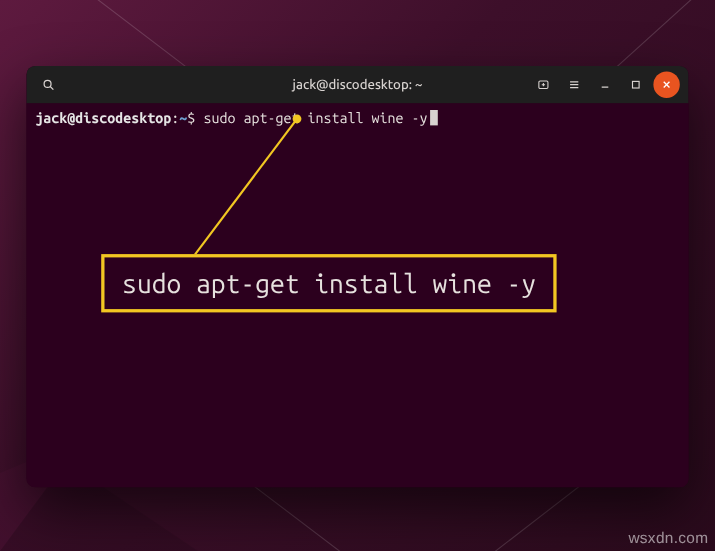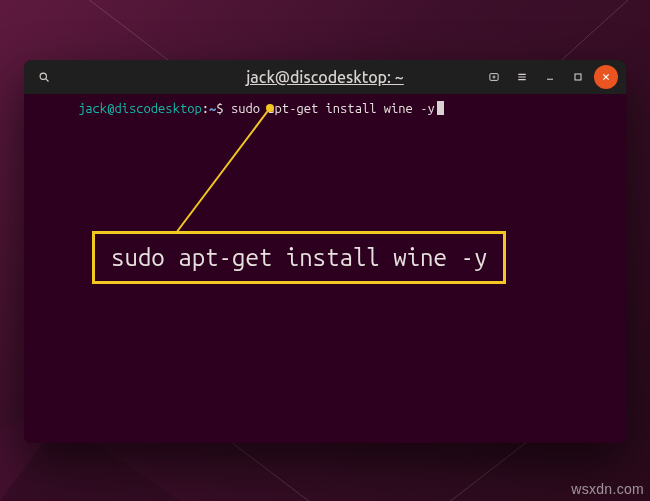--- a/index.html
+++ b/index.html
@@ -43,24 +43,23 @@
       align-items: center;
       gap: 4px;
     }
     .tb-left { flex: 1; }
     .tb-center {
       position: absolute;
       left: 0; right: 0;
       text-align: center;
       color: #d8d3d0;
       font-family: Ubuntu, sans-serif;
-      font-size: 16px;
+      font-size: 12px;
       font-weight: 500;
       pointer-events: none;
-      text-decoration: underline;
     }
     .tb-btn {
       width: 24px; height: 24px;
       display: flex;
       align-items: center; justify-content: center;
       border-radius: 50%;
       color: #d8d3d0;
       cursor: pointer;
       position: relative;
       z-index: 1;
@@ -69,21 +68,21 @@
     .tb-btn svg { width: 12px; height: 12px; }
     .terminal-body {
       flex: 1;
       background: #2c001e;
       padding: 6px 8px;
       font-size: 13px;
       line-height: 1.35;
       color: #e6e1de;
       font-family: "Ubuntu Mono", ui-monospace, Menlo, monospace;
     }
-    .prompt-user { color: #14b8a6; font-weight: normal; margin-left: 46px; }
+    .prompt-user { color: #e5e5e5; font-weight: bold; }
     .prompt-path { color: #6fa0cf; font-weight: bold; }
     .prompt-sym { color: #e6e1de; }
     .cmd-text { color: #e6e1de; }
     .cursor {
       display: inline-block;
       width: 7px; height: 14px;
       background: #d8d3d0;
       vertical-align: -2px;
       margin-left: 2px;
     }

